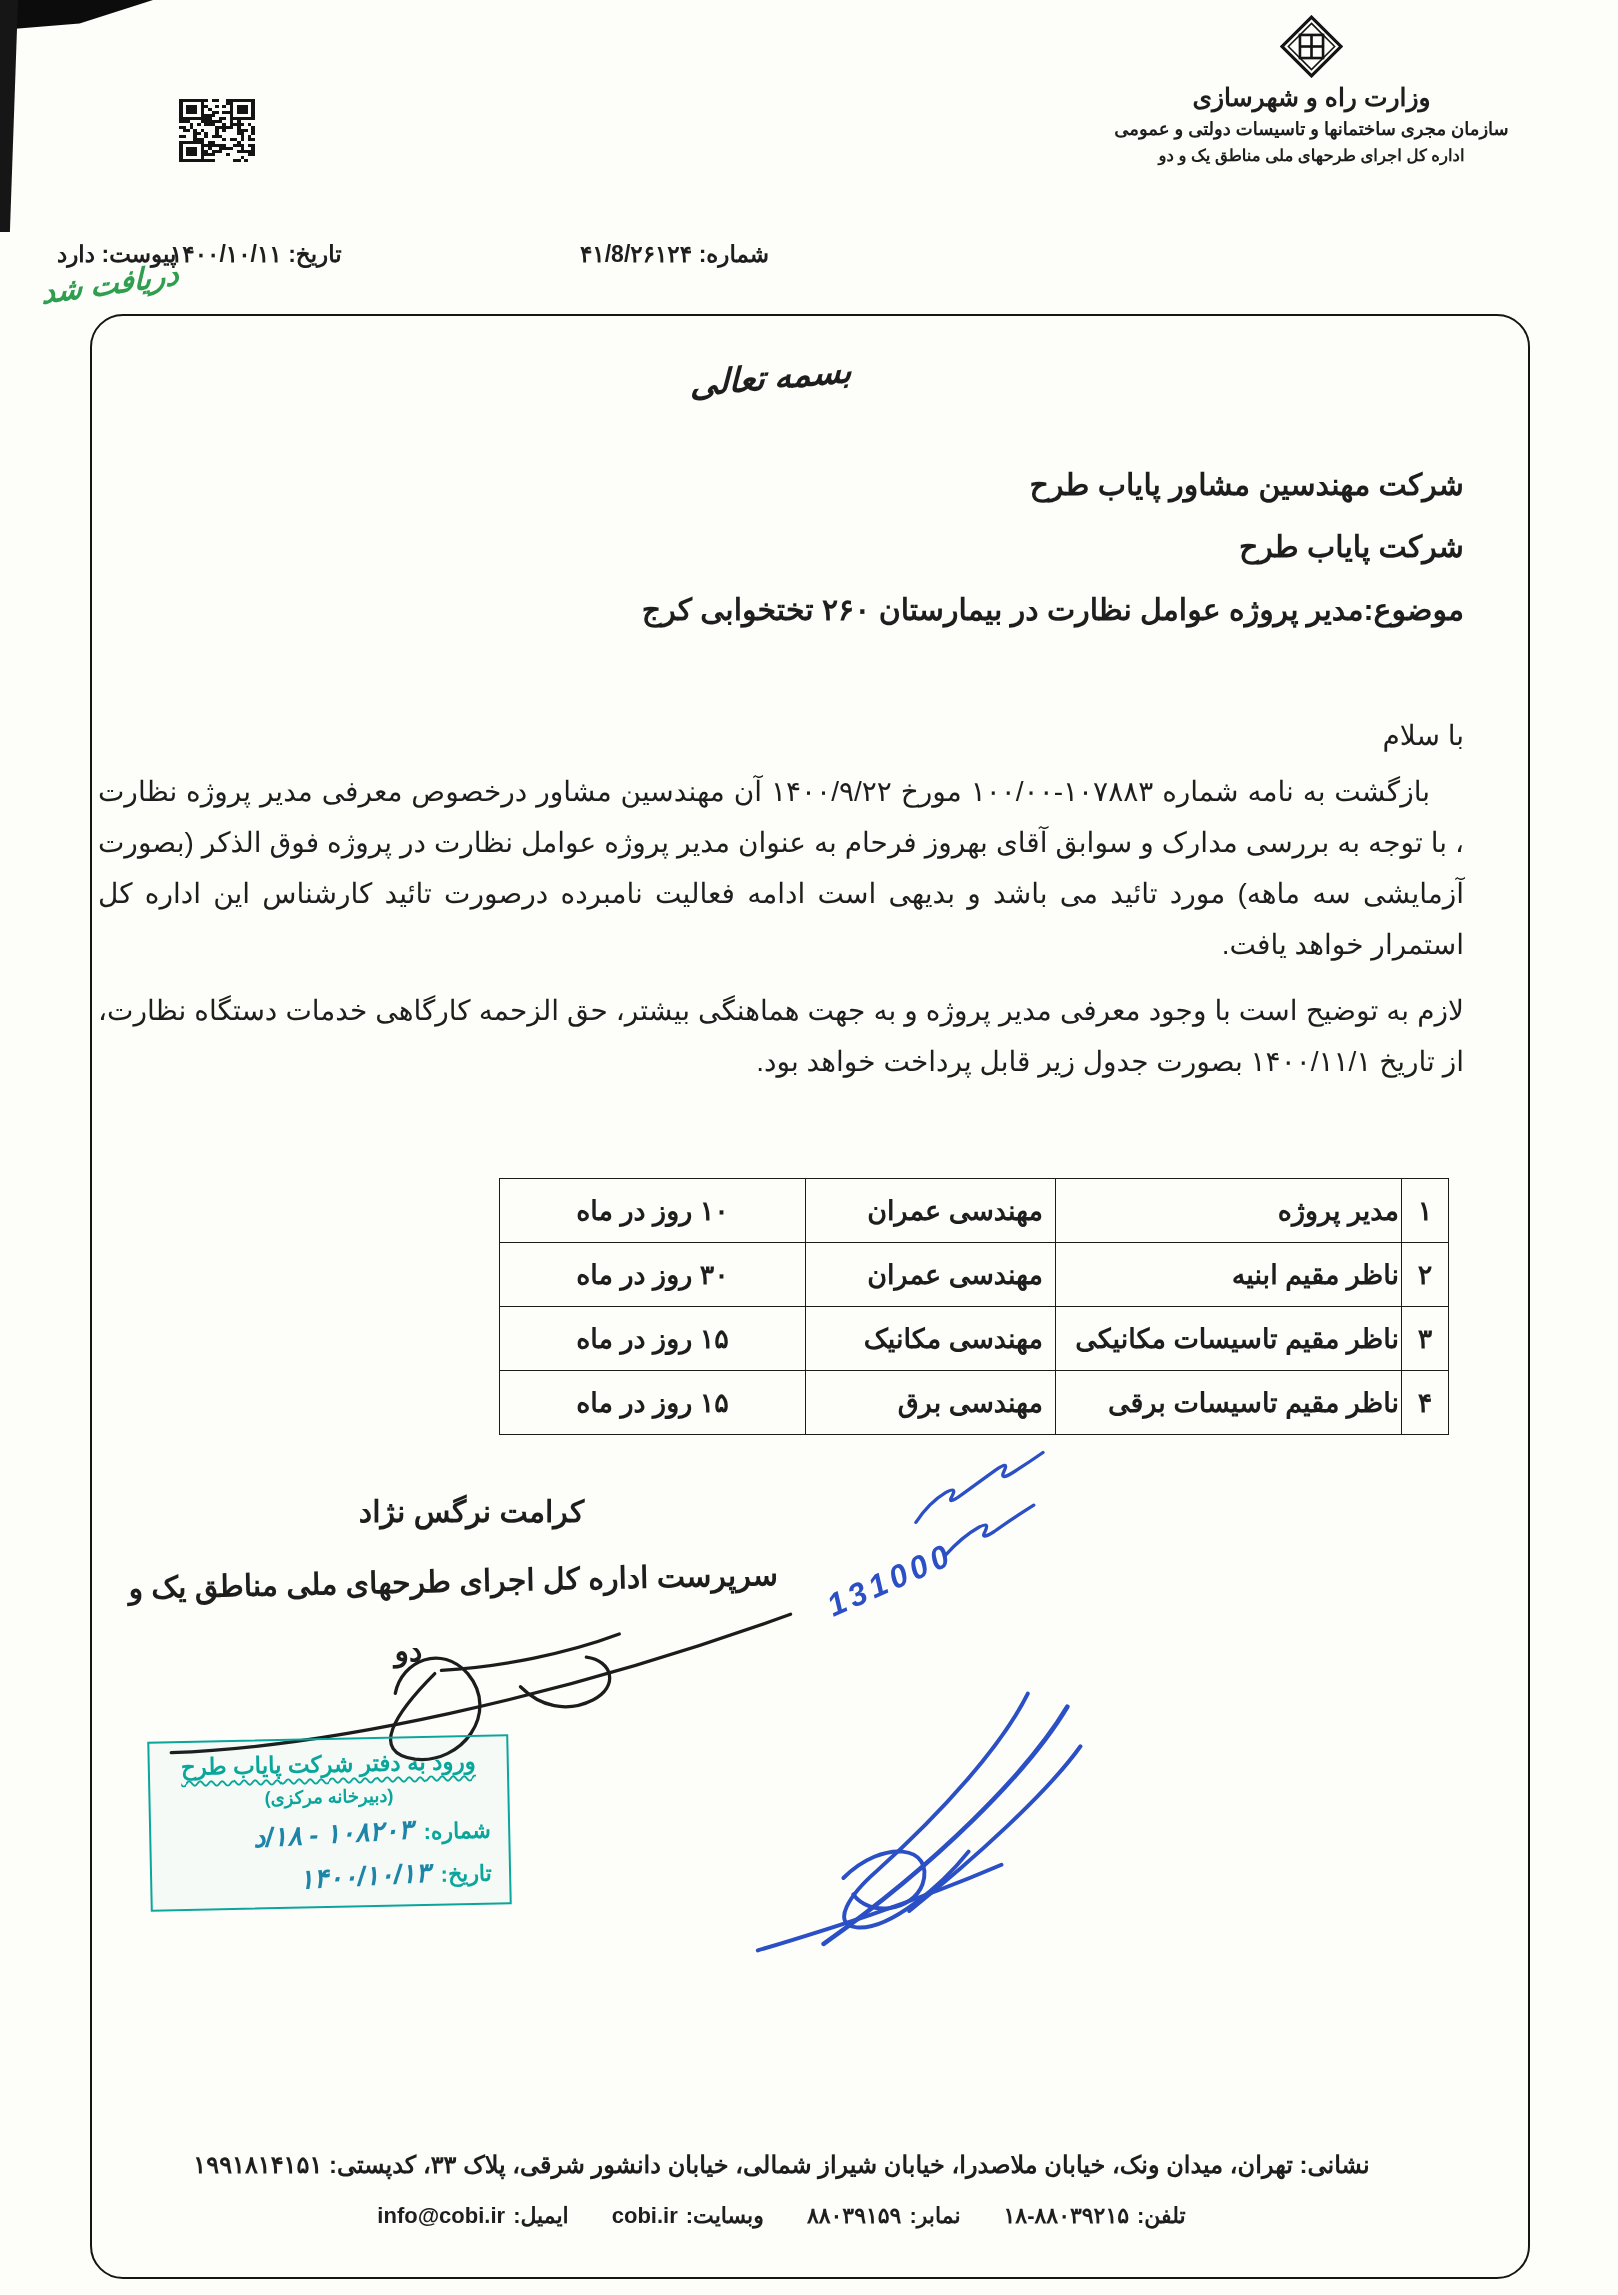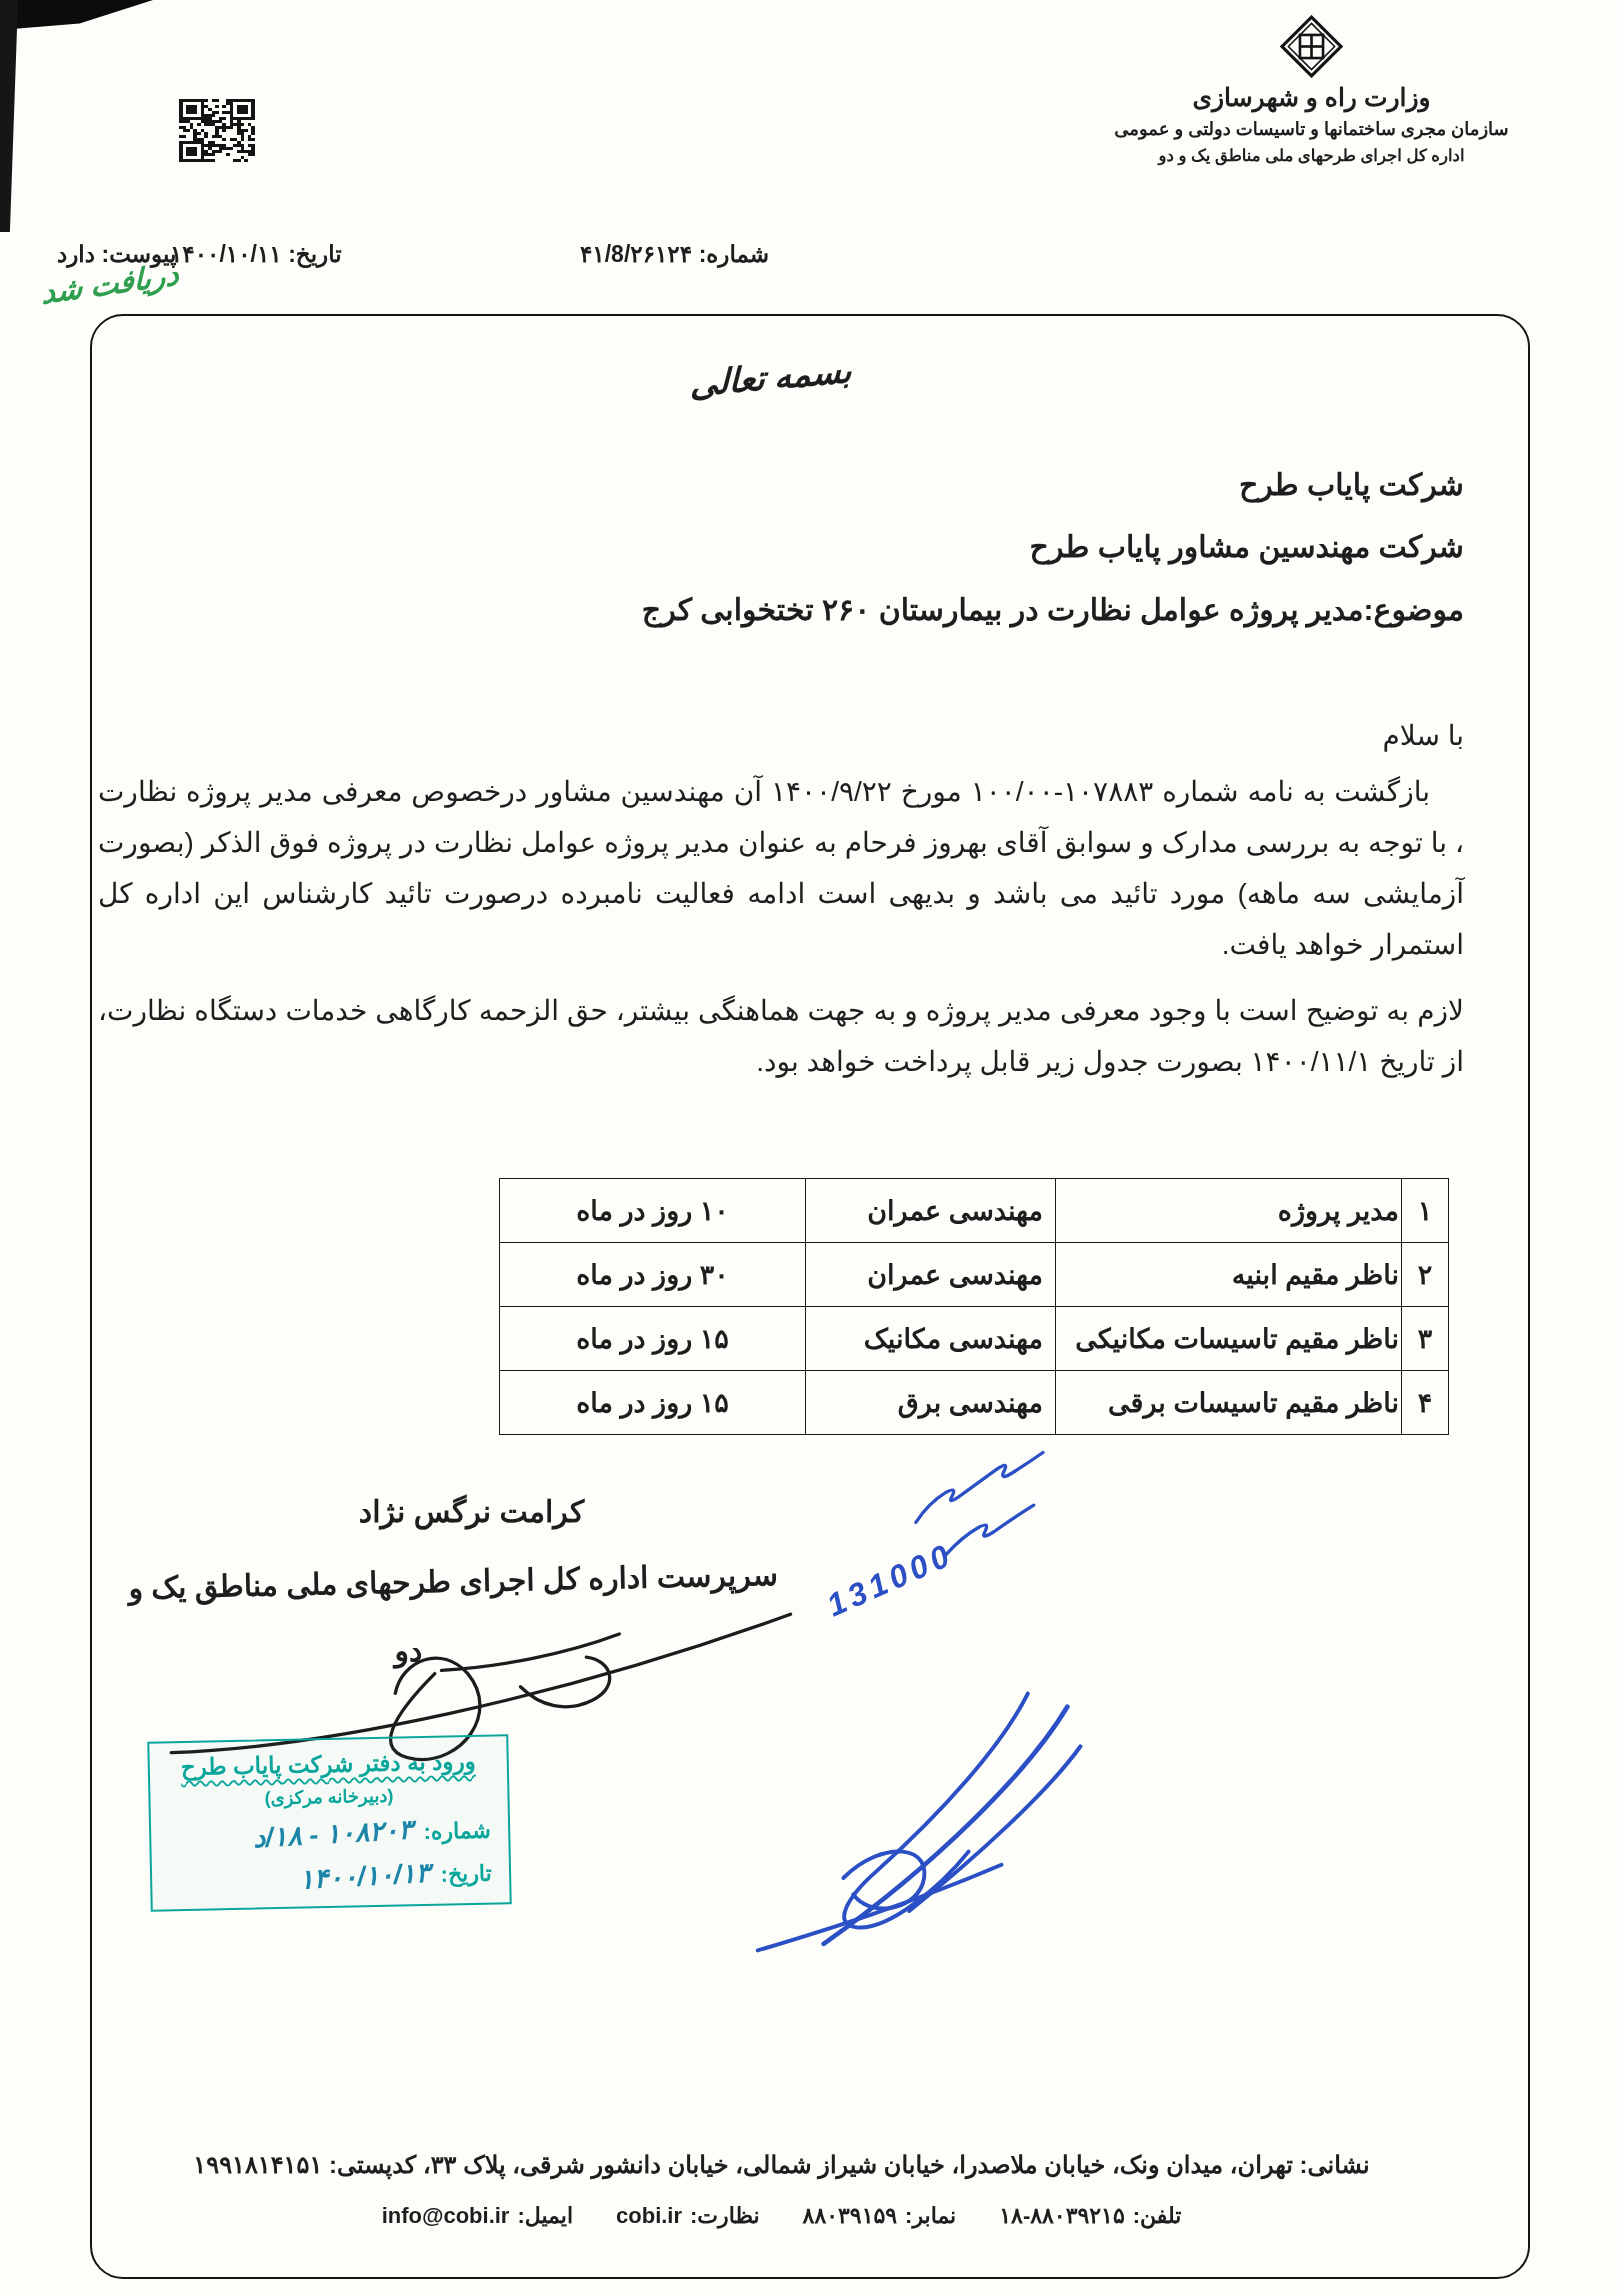--- a/index.html
+++ b/index.html
@@ -361,22 +361,22 @@
     <span>دارد</span>
   </div>
 
   <div class="abs green-note" dir="rtl">دریافت شد</div>
 
   <div class="abs doc-border"></div>
 
   <div class="abs besmele" dir="rtl">بسمه تعالی</div>
 
   <div class="abs recipient">
+    <div>شرکت مهندسین مشاور پایاب طرح</div>
     <div>شرکت پایاب طرح</div>
-    <div>شرکت مهندسین مشاور پایاب طرح</div>
     <div>موضوع:مدیر پروژه عوامل نظارت در بیمارستان ۲۶۰ تختخوابی کرج</div>
   </div>
 
   <div class="abs body-block">
     <div class="salutation">با سلام</div>
     <div class="para1">بازگشت به نامه شماره ۱۰۷۸۸۳-۱۰۰/۰۰ مورخ ۱۴۰۰/۹/۲۲ آن مهندسین مشاور درخصوص معرفی مدیر پروژه نظارت ، با توجه به بررسی مدارک و سوابق آقای بهروز فرحام به عنوان مدیر پروژه عوامل نظارت در پروژه فوق الذکر (بصورت آزمایشی سه ماهه) مورد تائید می باشد و بدیهی است ادامه فعالیت نامبرده درصورت تائید کارشناس این اداره کل استمرار خواهد یافت.</div>
     <div class="para2">لازم به توضیح است با وجود معرفی مدیر پروژه و به جهت هماهنگی بیشتر، حق الزحمه کارگاهی خدمات دستگاه نظارت، از تاریخ ۱۴۰۰/۱۱/۱ بصورت جدول زیر قابل پرداخت خواهد بود.</div>
   </div>
 
   <div class="abs rate-table">
@@ -460,21 +460,21 @@
     <div class="footer-contacts">
       <span class="grp">
         <span>تلفن:</span>
         <span dir="ltr">۱۸-۸۸۰۳۹۲۱۵</span>
       </span>
       <span class="grp">
         <span>نمابر:</span>
         <span dir="ltr">۸۸۰۳۹۱۵۹</span>
       </span>
       <span class="grp">
-        <span>نظارت:</span>
+        <span>وبسایت:</span>
         <span dir="ltr">cobi.ir</span>
       </span>
       <span class="grp">
         <span>ایمیل:</span>
         <span dir="ltr">info@cobi.ir</span>
       </span>
     </div>
   </div>
 
 </div>

